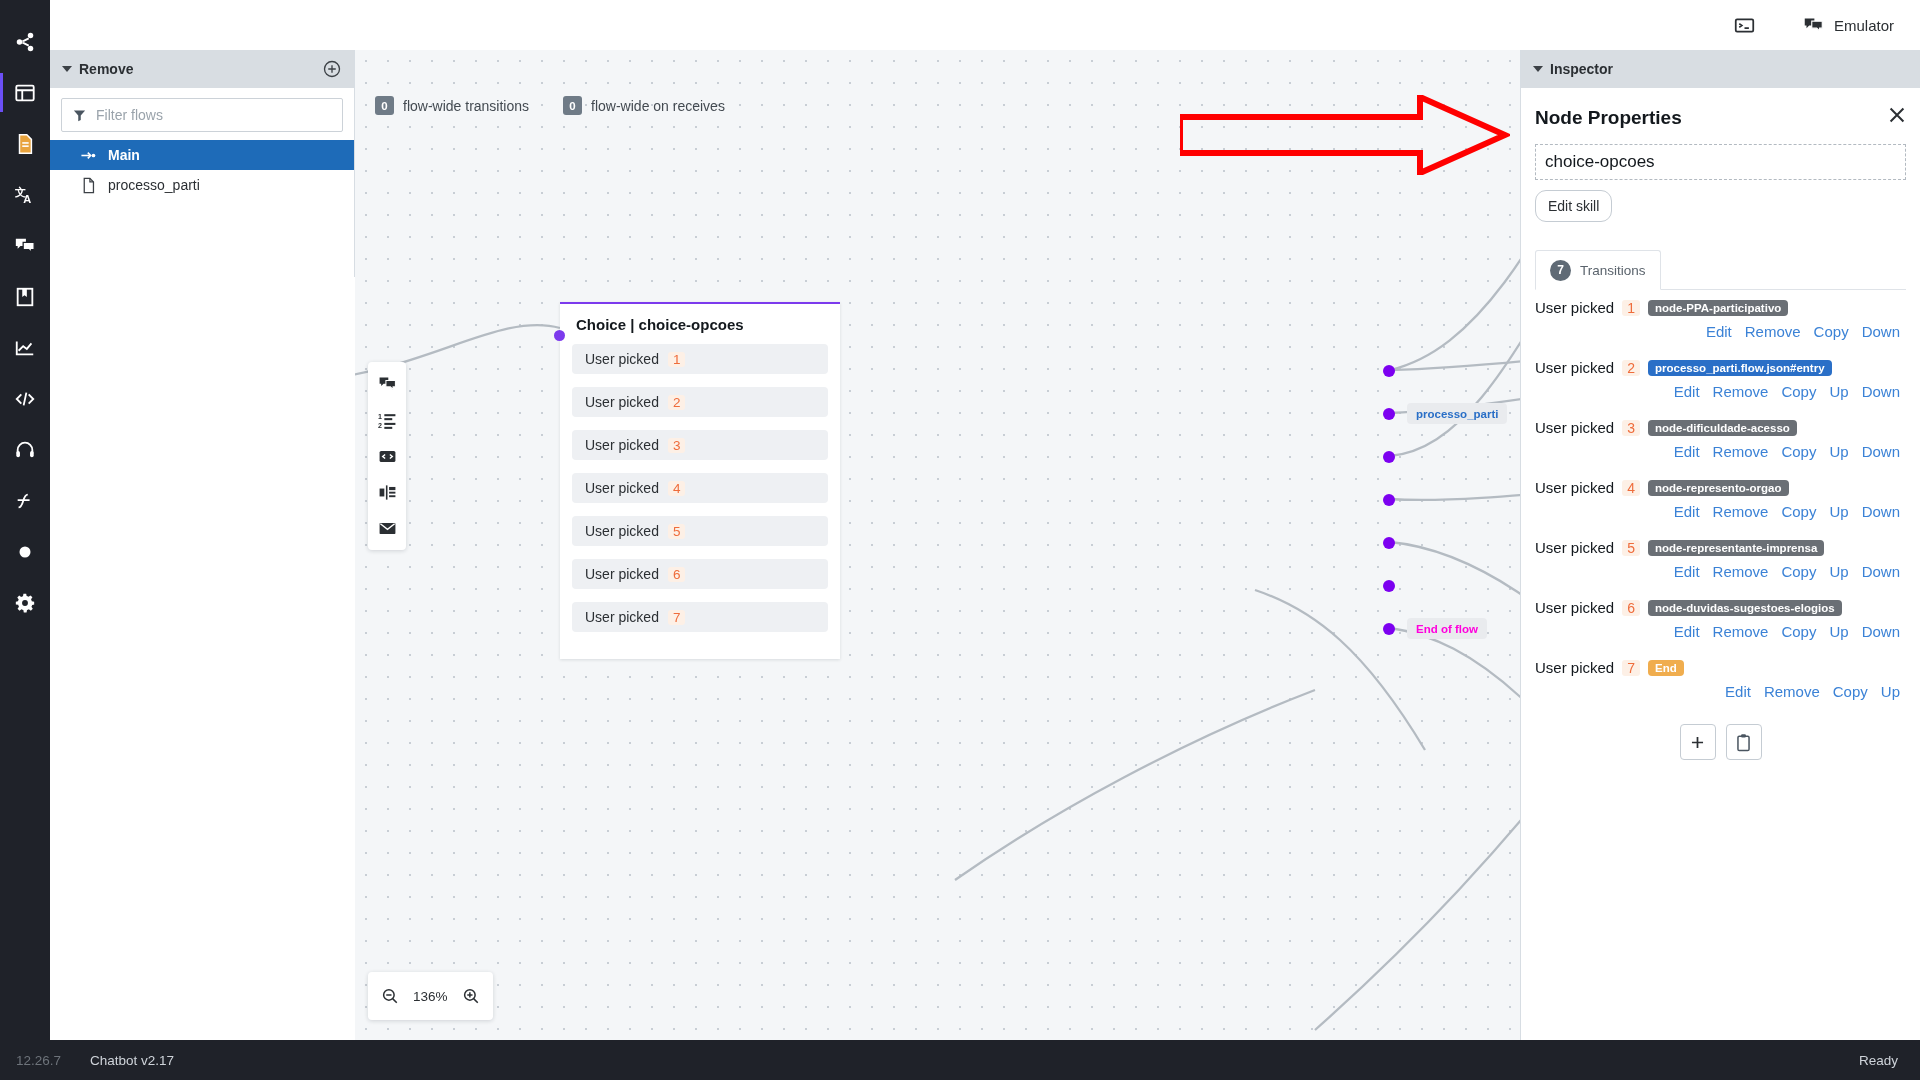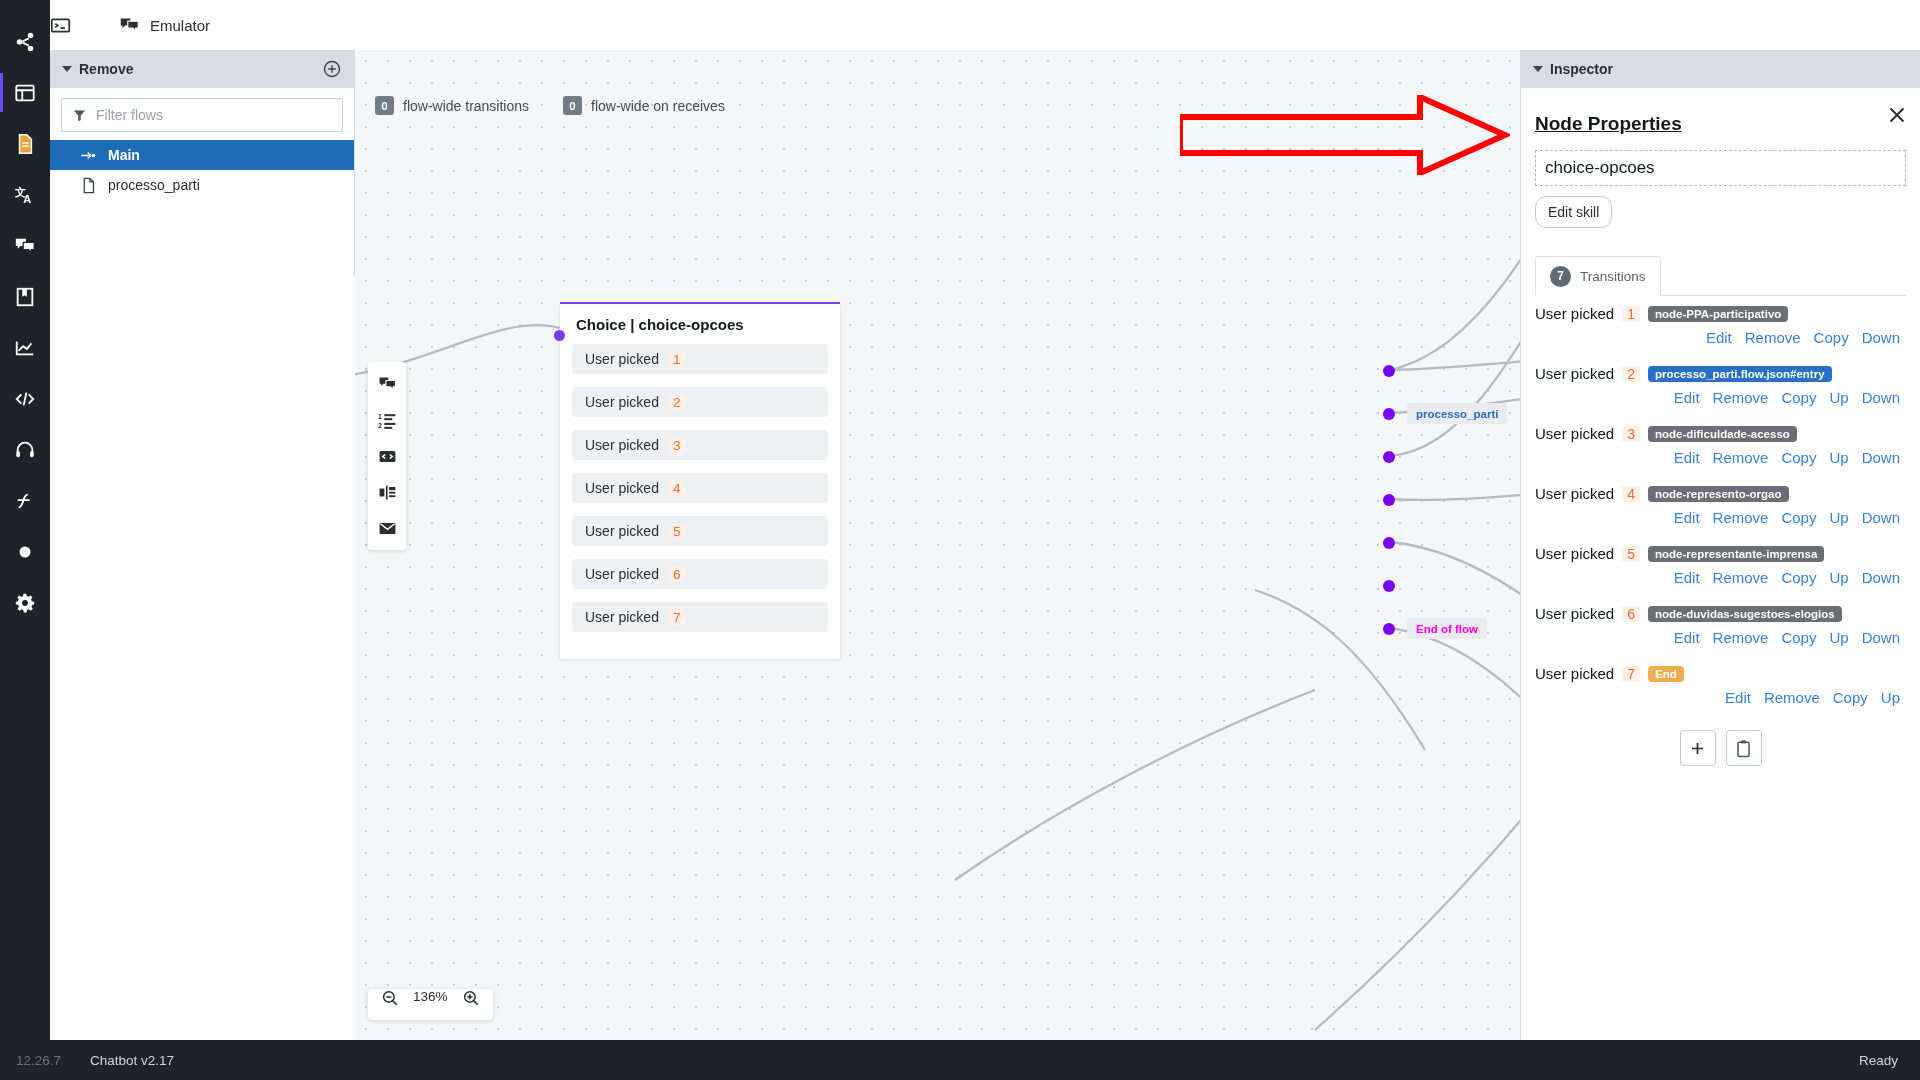--- a/index.html
+++ b/index.html
@@ -114,23 +114,23 @@
   .minitools {
     position: absolute; left: 13px; top: 312px; width: 38px;
     background: #fff; border-radius: 4px; box-shadow: 0 1px 4px rgba(20,30,45,.16);
     padding: 4px 0;
   }
   .minitool { width: 38px; height: 36px; display:flex; align-items:center; justify-content:center; cursor:pointer; }
   .minitool svg { width: 19px; height: 19px; }
 
   
   .zoomctl {
-    position: absolute; left: 13px; bottom: 20px; height: 31px;
+    position: absolute; left: 13px; bottom: 20px; height: 48px;
     background: #fff; border-radius: 4px; box-shadow: 0 1px 4px rgba(20,30,45,.16);
-    display: flex; align-items: flex-start; gap: 14px; padding: 0 13px;
+    display: flex; align-items: center; gap: 14px; padding: 0 13px;
     font-size: 13.5px; color: #2b2f33;
   }
   .zoomctl svg { width: 18px; height: 18px; cursor: pointer; }
 
   
   .rnode {
     position: absolute; width: 230px; background: #fff;
     border-top: 2.5px solid #3c4146;
     box-shadow: 0 1px 3px rgba(20,30,45,.12);
   }
@@ -158,21 +158,21 @@
 
   
   .redarrow { position: absolute; left: 1180px; top: 95px; pointer-events: none; }
 
   
   .inspector {
     position: absolute; right: 0; top: 50px; width: 400px; bottom: 40px;
     background: #fff; border-left: 1px solid #d7dde3;
   }
   .insp-body { padding: 0 14px; position: relative; }
-  .insp-title { font-size: 19px; font-weight: bold; color: #13181d; padding: 25px 0 15px 0; text-decoration: underline; }
+  .insp-title { font-size: 19px; font-weight: bold; color: #13181d; padding: 19px 0 15px 0; }
   .close-x { position: absolute; right: 12px; top: 16px; width: 22px; height: 22px; cursor: pointer; }
   .name-field {
     border: 1px dashed #b3bac1; height: 36px; display: flex; align-items: center;
     padding: 0 9px; font-size: 17px; color: #13181d;
   }
   .editskill {
     margin-top: 10px; height: 32px; border: 1px solid #c5ccd3; border-radius: 11px;
     background: #fff; font-size: 14px; color: #2b2f33; padding: 0 12px; cursor: pointer;
     font-family: "Liberation Sans", sans-serif;
   }
@@ -206,21 +206,21 @@
   .addrow { display: flex; justify-content: center; gap: 10px; padding-top: 14px; }
   .sqbtn {
     width: 36px; height: 36px; border: 1px solid #c5ccd3; border-radius: 4px; background: #fff;
     display: flex; align-items: center; justify-content: center; cursor: pointer;
   }
   .sqbtn svg { width: 19px; height: 19px; }
 
   
   .topbar {
     position: absolute; left: 50px; right: 0; top: 0; height: 50px; background: #fff;
-    display: flex; align-items: center; justify-content: flex-start; gap: 38px; padding-right: 26px;
+    display: flex; align-items: center; justify-content: flex-end; gap: 38px; padding-right: 26px;
   }
   .topbtn { display: flex; align-items: center; gap: 10px; cursor: pointer; font-size: 15px; color: #2b2f33; }
   .topbtn svg { width: 21px; height: 21px; }
   .statusbar {
     position: absolute; left: 0; right: 0; bottom: 0; height: 40px; background: #1f2229;
     display: flex; align-items: center; color: #cfd4da; font-size: 13.5px;
   }
   .statusbar .v { color: #6d737a; padding: 0 0 0 16px; width: 90px; }
   .statusbar .ready { margin-left: auto; padding-right: 22px; }
   .edge { stroke: #b4bbc2; stroke-width: 2.3; fill: none; }

